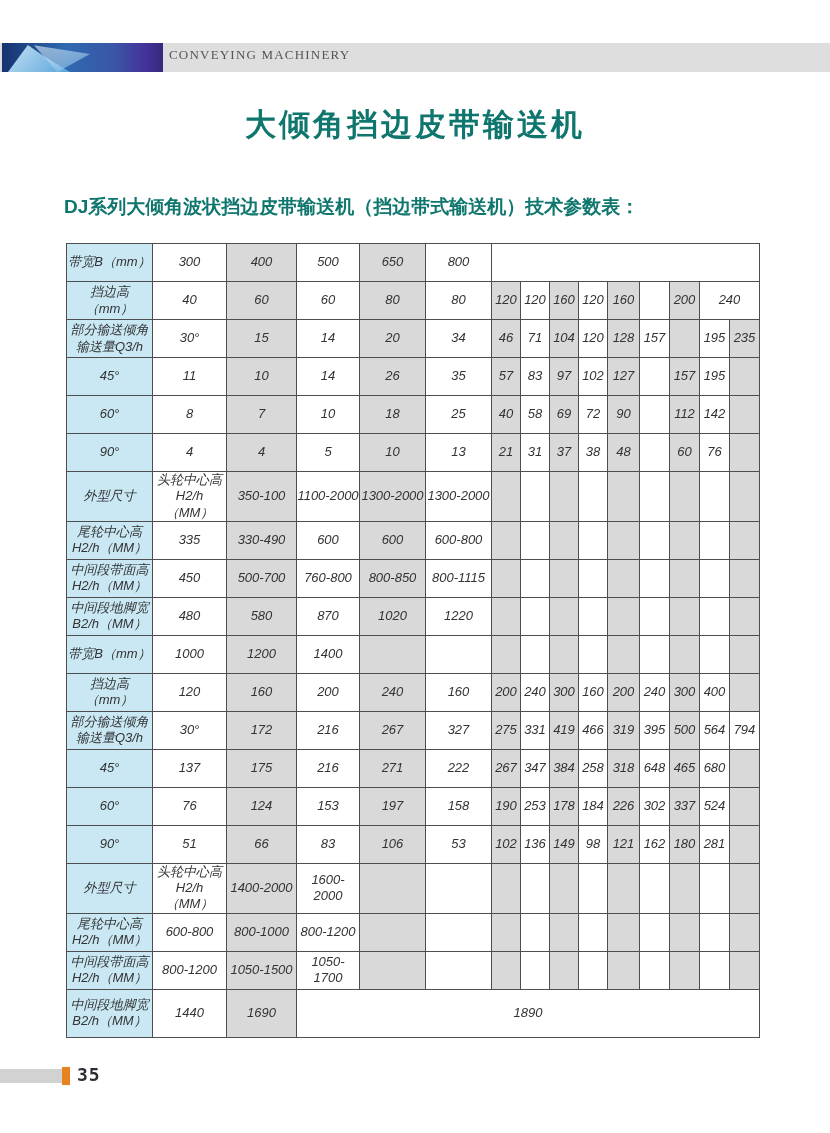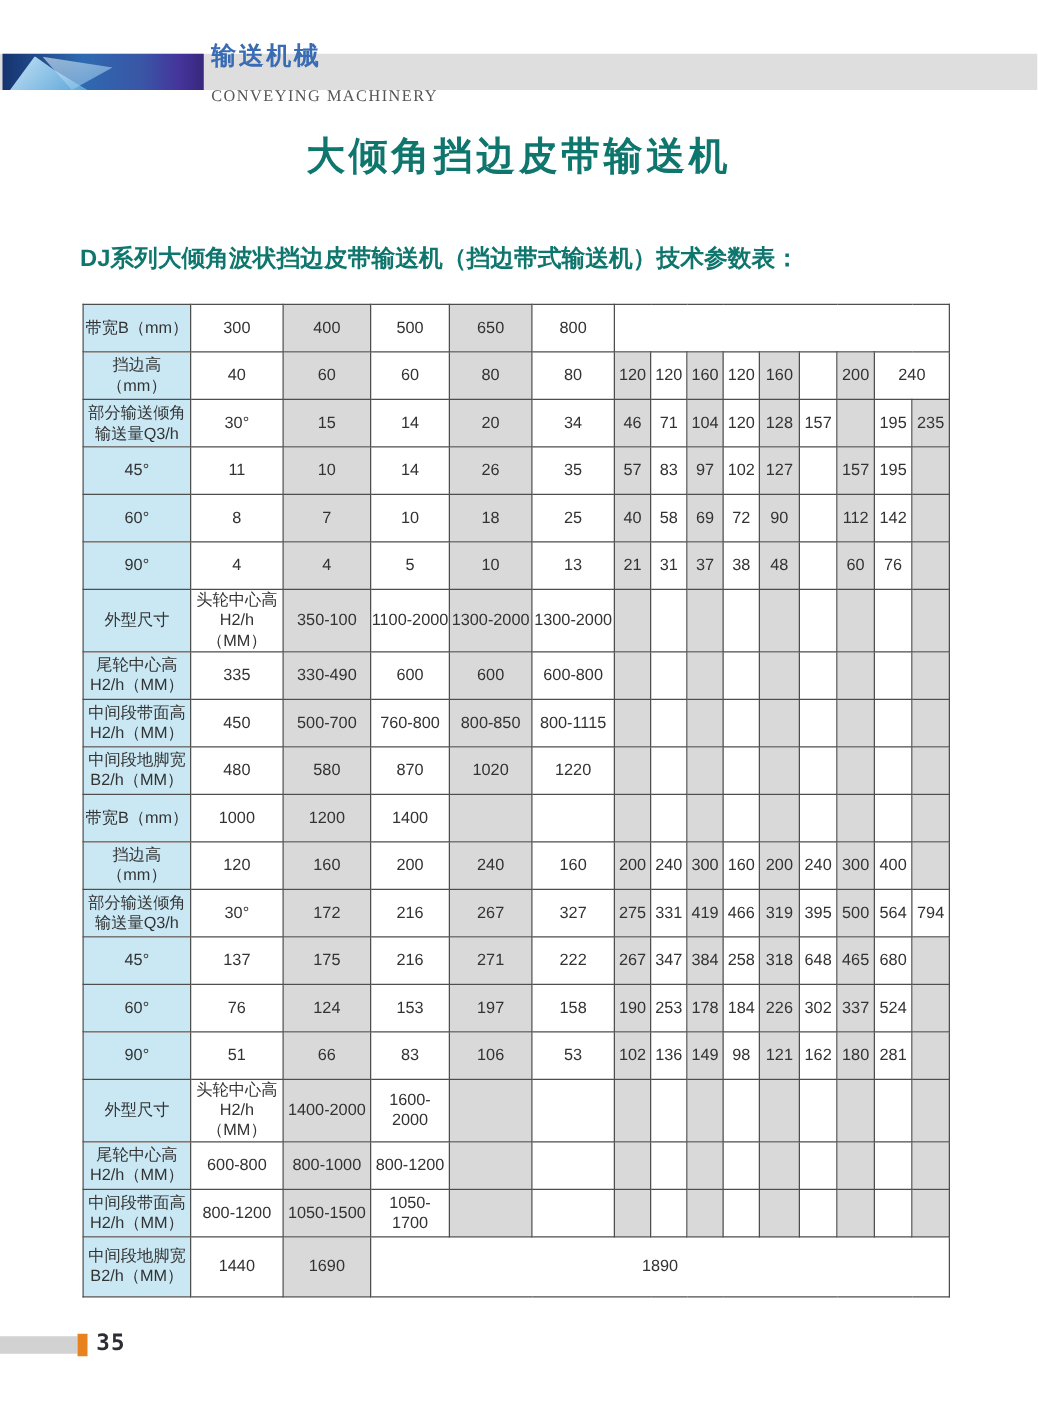--- a/index.html
+++ b/index.html
@@ -21,21 +21,21 @@
     clip-path:polygon(0 8%,100% 38%,42% 100%);opacity:.6;}
   .brand{position:absolute;left:169px;top:34px;line-height:1;}
   .brand .zh{font-size:20px;font-weight:bold;color:#3a6cb4;letter-spacing:2px;line-height:22px;}
   .brand .en{font-family:"Liberation Serif","DejaVu Serif",serif;font-size:13px;color:#555;
     letter-spacing:1.2px;line-height:14px;margin-top:14px;}
   
   .title{position:absolute;left:0;top:104px;width:830px;text-align:center;
     font-size:31px;font-weight:bold;color:#0f766e;letter-spacing:3px;}
   .caption{position:absolute;left:64px;top:194px;font-size:19px;font-weight:bold;color:#0f766e;}
   
-  table.params{position:absolute;left:66px;top:243px;border-collapse:collapse;table-layout:fixed;}
+  table.params{position:absolute;left:66px;top:243px;border-collapse:collapse;table-layout:fixed;font-style:italic;}
   table.params tr{height:38px;}
   table.params td{
     border:1px solid #4e4e4e;text-align:center;vertical-align:middle;
     font-size:13px;color:#333;padding:0;white-space:pre-line;overflow:hidden;line-height:1.25;
   }
   td.l{background:#c9e8f4;color:#222;}
   td.g{background:#d9d9d9;}
   td.w{background:#ffffff;}
   td.two{font-size:12px;line-height:1.2;}
   td.sm{font-size:12px;}
@@ -48,21 +48,20 @@
 </style>
 </head>
 <body>
 
 <div class="band"></div>
 <div class="logo">
   <span class="cr1"></span>
   <span class="cr2"></span>
 </div>
 <div class="brand">
-  <div class="zh">输送机械</div>
   <div class="en">CONVEYING MACHINERY</div>
 </div>
 
 <div class="title">大倾角挡边皮带输送机</div>
 <div class="caption">DJ系列大倾角波状挡边皮带输送机（挡边带式输送机）技术参数表：</div>
 
 <table class="params">
   <colgroup>
       <col style="width: 86px;">
       <col style="width: 74px;">

